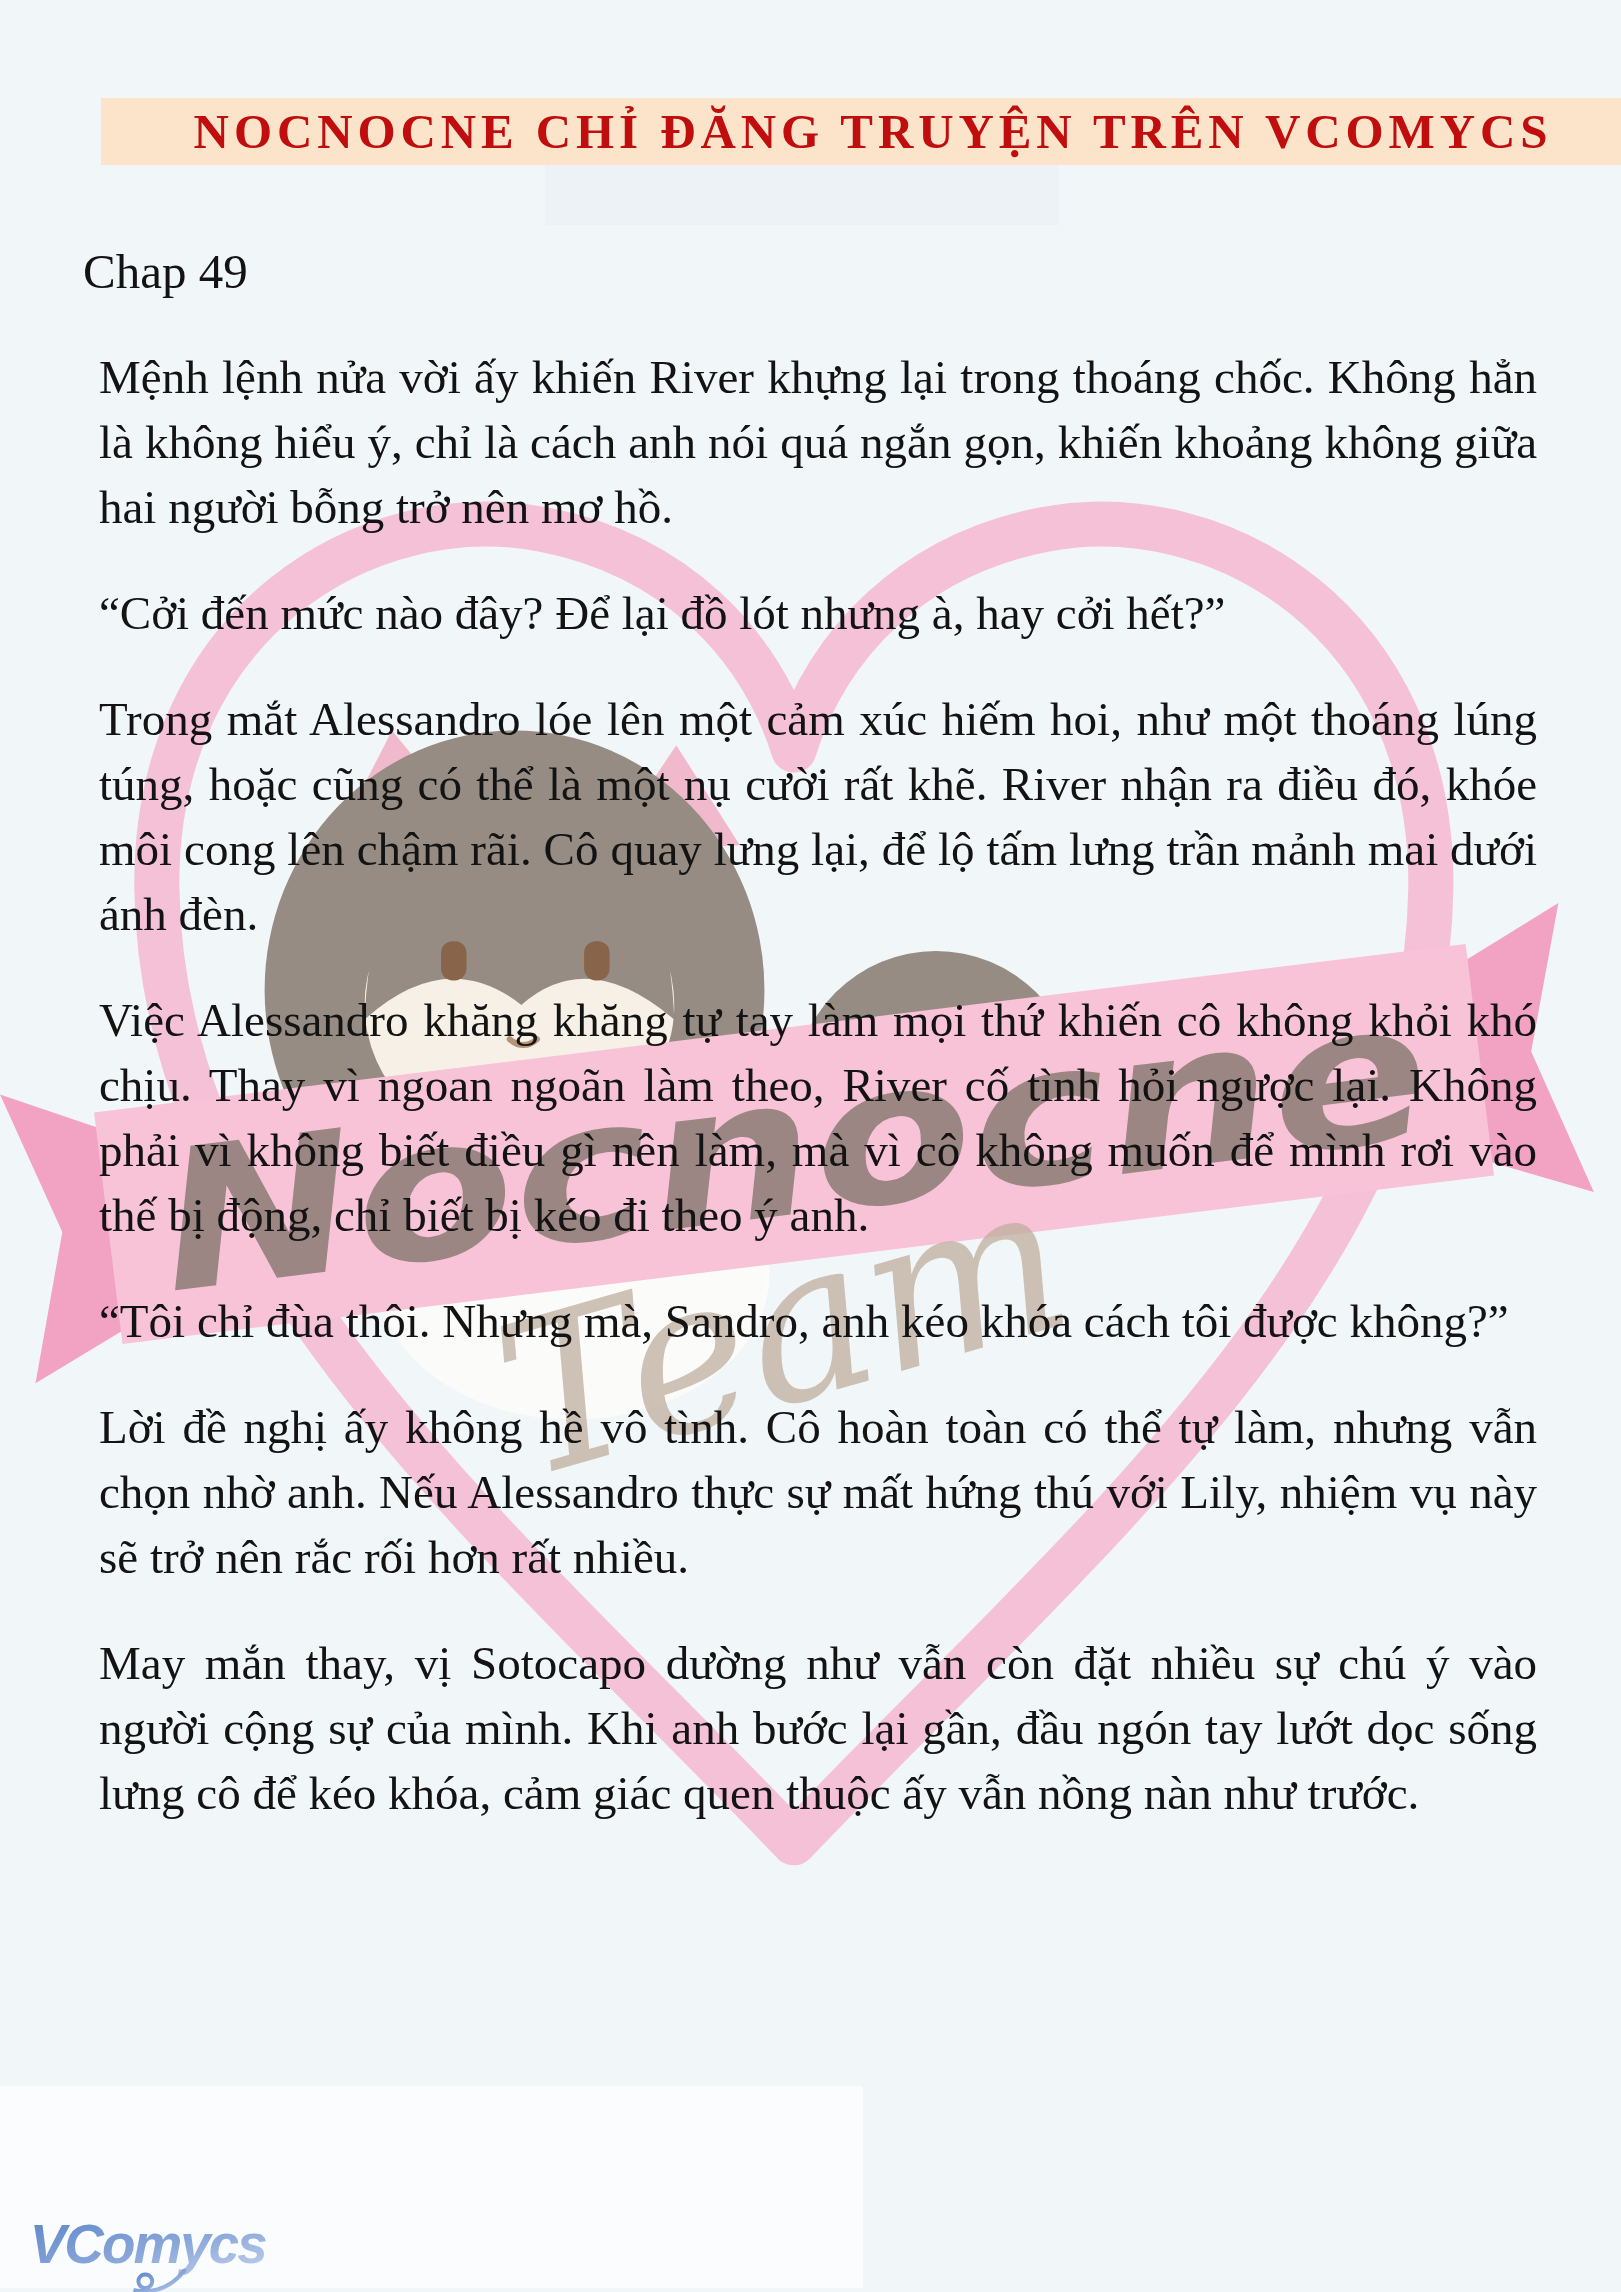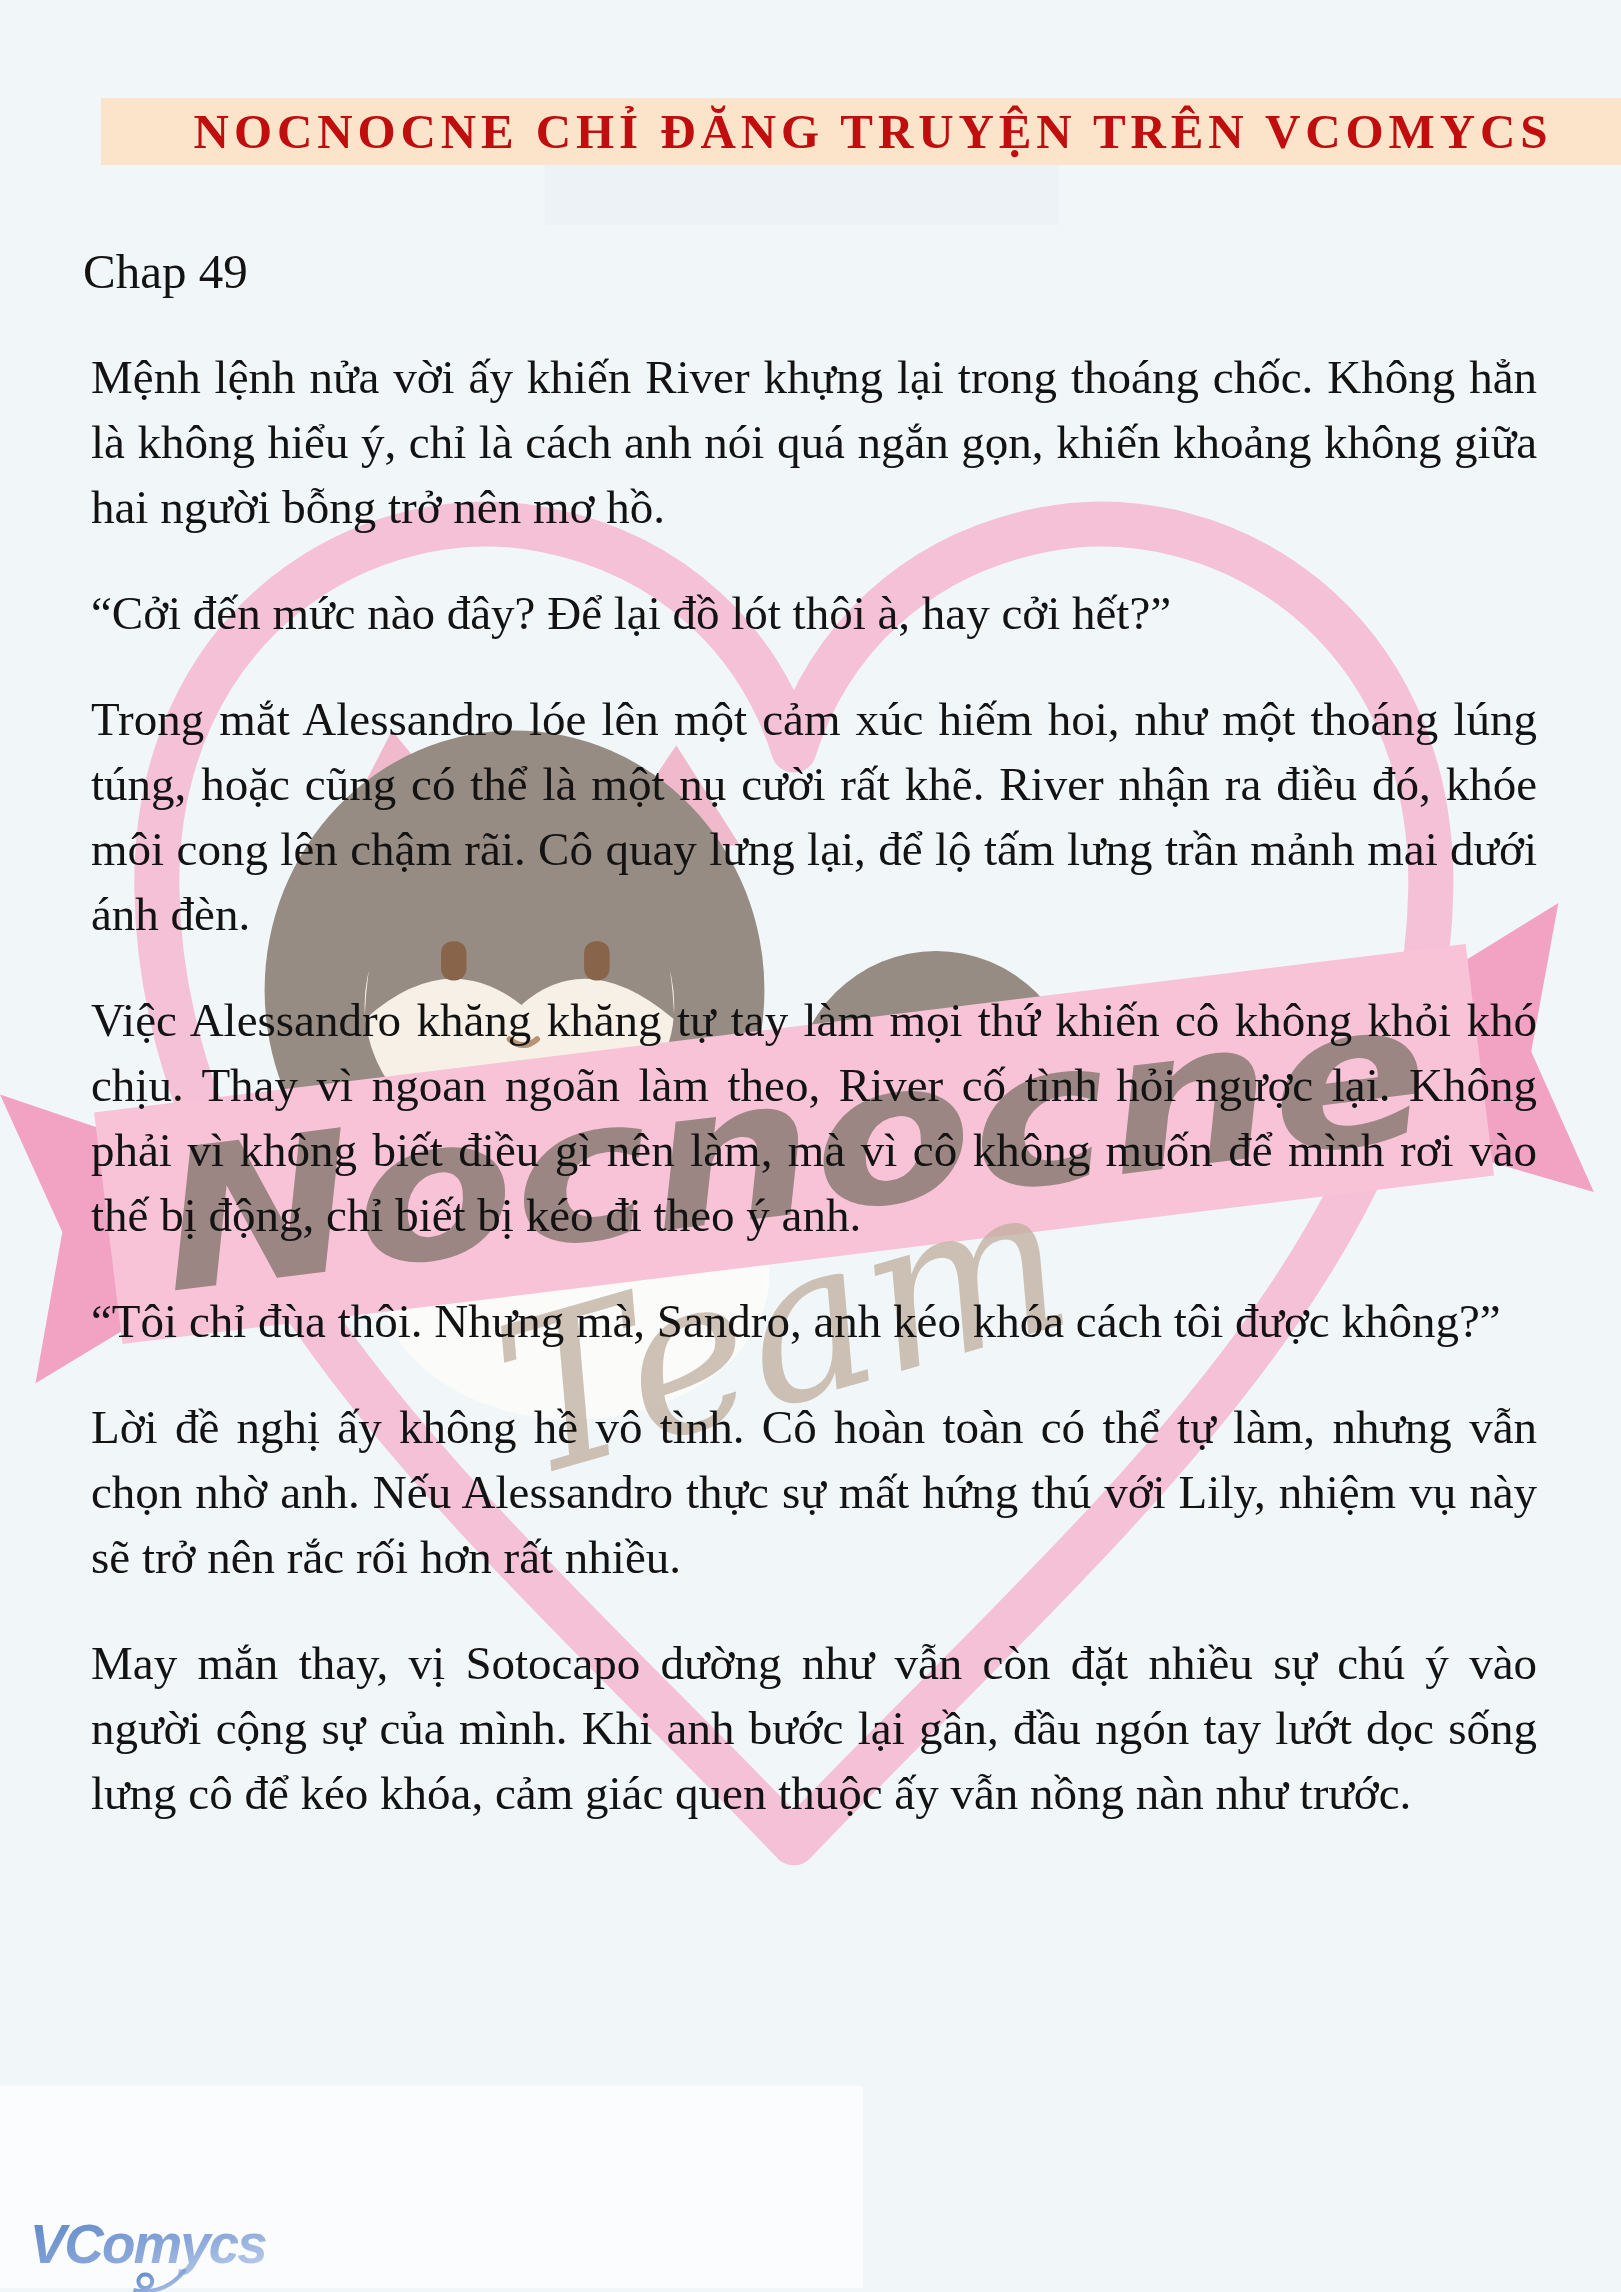--- a/index.html
+++ b/index.html
@@ -26,21 +26,21 @@
     color:#c00d0d;
   }
   .content{
     position:absolute;left:83px;top:235px;width:1454px;
     font-size:47px;line-height:65px;color:#131313;
     text-align:justify;
   }
   .chapter-title{
     font-size:49px;margin:4px 0 41px 0;text-align:left;
   }
-  .content p{margin:0 0 41px 8px;}
+  .content p{margin:0 0 41px 16px;}
   .content p:last-child{margin-bottom:0;}
   .logo{position:absolute;left:19.6px;top:2194px;pointer-events:none;}
 </style>
 </head>
 <body>
 
 <div class="page">
 
   <div class="artifact a1"></div>
   <div class="artifact a2"></div>
@@ -80,21 +80,21 @@
     <text x="800" y="1430" text-anchor="middle" transform="rotate(-16 800 1360)" font-family="DejaVu Serif, serif" font-style="italic" font-size="215" fill="#bfae9e" fill-opacity="0.75">Team</text>
   </svg>
 
   <div class="header-banner">
     <span>NOCNOCNE CHỈ ĐĂNG TRUYỆN TRÊN VCOMYCS</span>
   </div>
 
   <div class="content">
     <div class="chapter-title">Chap 49</div>
     <p>Mệnh lệnh nửa vời ấy khiến River khựng lại trong thoáng chốc. Không hẳn là không hiểu ý, chỉ là cách anh nói quá ngắn gọn, khiến khoảng không giữa hai người bỗng trở nên mơ hồ.</p>
-    <p>“Cởi đến mức nào đây? Để lại đồ lót thôi à, hay cởi hết?”</p>
+    <p>“Cởi đến mức nào đây? Để lại đồ lót nhưng à, hay cởi hết?”</p>
     <p>Trong mắt Alessandro lóe lên một cảm xúc hiếm hoi, như một thoáng lúng túng, hoặc cũng có thể là một nụ cười rất khẽ. River nhận ra điều đó, khóe môi cong lên chậm rãi. Cô quay lưng lại, để lộ tấm lưng trần mảnh mai dưới ánh đèn.</p>
     <p>Việc Alessandro khăng khăng tự tay làm mọi thứ khiến cô không khỏi khó chịu. Thay vì ngoan ngoãn làm theo, River cố tình hỏi ngược lại. Không phải vì không biết điều gì nên làm, mà vì cô không muốn để mình rơi vào thế bị động, chỉ biết bị kéo đi theo ý anh.</p>
     <p>“Tôi chỉ đùa thôi. Nhưng mà, Sandro, anh kéo khóa cách tôi được không?”</p>
     <p>Lời đề nghị ấy không hề vô tình. Cô hoàn toàn có thể tự làm, nhưng vẫn chọn nhờ anh. Nếu Alessandro thực sự mất hứng thú với Lily, nhiệm vụ này sẽ trở nên rắc rối hơn rất nhiều.</p>
     <p>May mắn thay, vị Sotocapo dường như vẫn còn đặt nhiều sự chú ý vào người cộng sự của mình. Khi anh bước lại gần, đầu ngón tay lướt dọc sống lưng cô để kéo khóa, cảm giác quen thuộc ấy vẫn nồng nàn như trước.</p>
   </div>
 
   <svg class="logo" width="274" height="108" viewBox="0 0 280 110" aria-hidden="true">
     <defs>
       <linearGradient id="lg" x1="0" y1="0" x2="1" y2="1">

